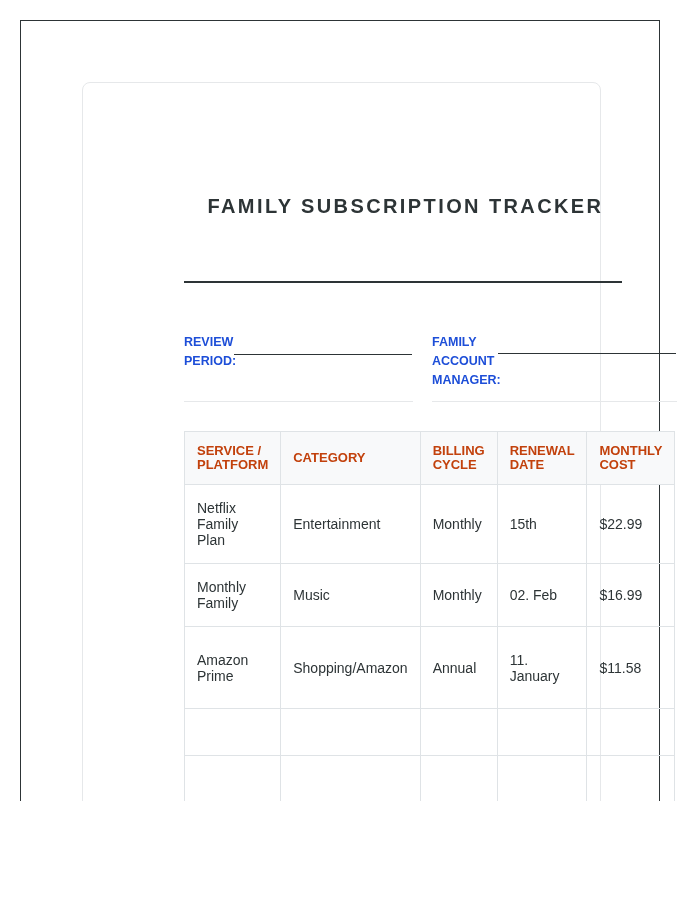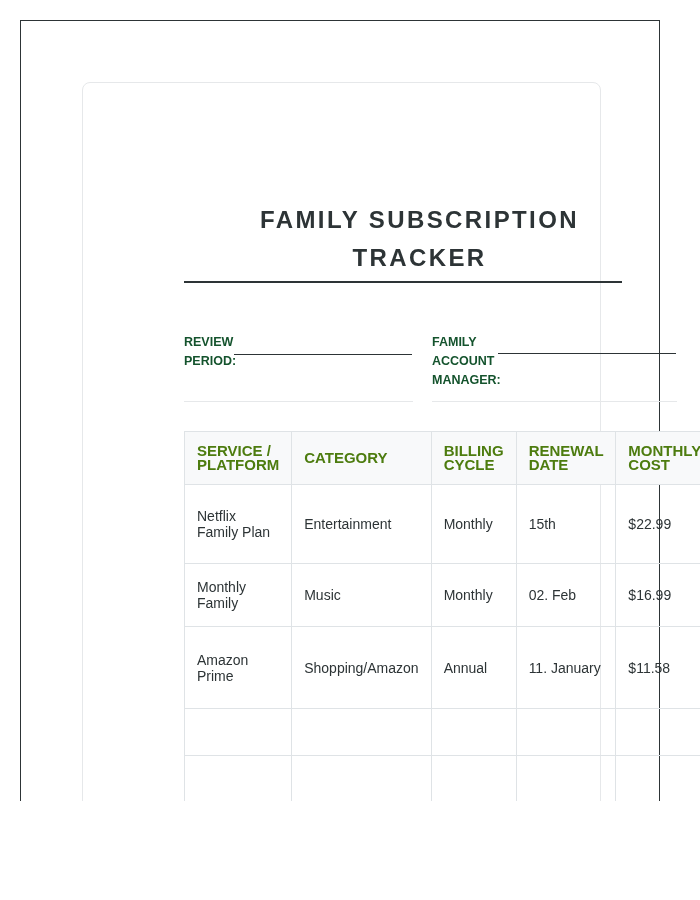--- a/index.html
+++ b/index.html
@@ -42,23 +42,23 @@
       border: 1px solid #e6e8ea;
       border-radius: 8px;
       box-sizing: border-box;
       background: #ffffff;
     }
     .title {
       position: absolute;
       left: 101px;
       top: 102px;
       width: 439px;
-      margin: 16px;
+      margin: 2px;
       text-align: center;
-      font-size: 24px;
+      font-size: 20px;
       font-weight: 700;
       letter-spacing: 2.4px;
       line-height: 38px;
       color: #2d3436;
     }
     .title-rule {
       position: absolute;
       left: 101px;
       top: 198px;
       width: 438px;
@@ -80,21 +80,21 @@
       left: 349px;
       width: 245px;
     }
     .field-label {
       position: absolute;
       left: 0;
       top: 0;
       font-size: 12.5px;
       font-weight: 700;
       line-height: 19px;
-      color: #14532d;
+      color: #1d4ed8;
       text-transform: uppercase;
     }
     .field-review .field-label { width: 52px; }
     .field-manager .field-label { width: 66px; }
     .field-line {
       position: absolute;
       height: 1px;
       background: #2d3436;
     }
     .field-review .field-line {
@@ -117,26 +117,26 @@
     }
     table.subs th, table.subs td {
       border: 1px solid #dfe3e6;
       padding: 0 12px;
       vertical-align: middle;
       text-align: left;
       box-sizing: border-box;
     }
     table.subs th {
       background: #f8f9fa;
-      font-size: 15px;
+      font-size: 13px;
       font-weight: 700;
       line-height: 14px;
       height: 53px;
       text-transform: uppercase;
-      color: #4d7c0f;
+      color: #c2410c;
     }
     table.subs td {
       line-height: 16px;
     }
     table.subs th.num, table.subs td.num {
       text-align: left;
     }
     .c1 { width: 91px; }
     .c2 { width: 123px; }
     .c3 { width: 74px; }

